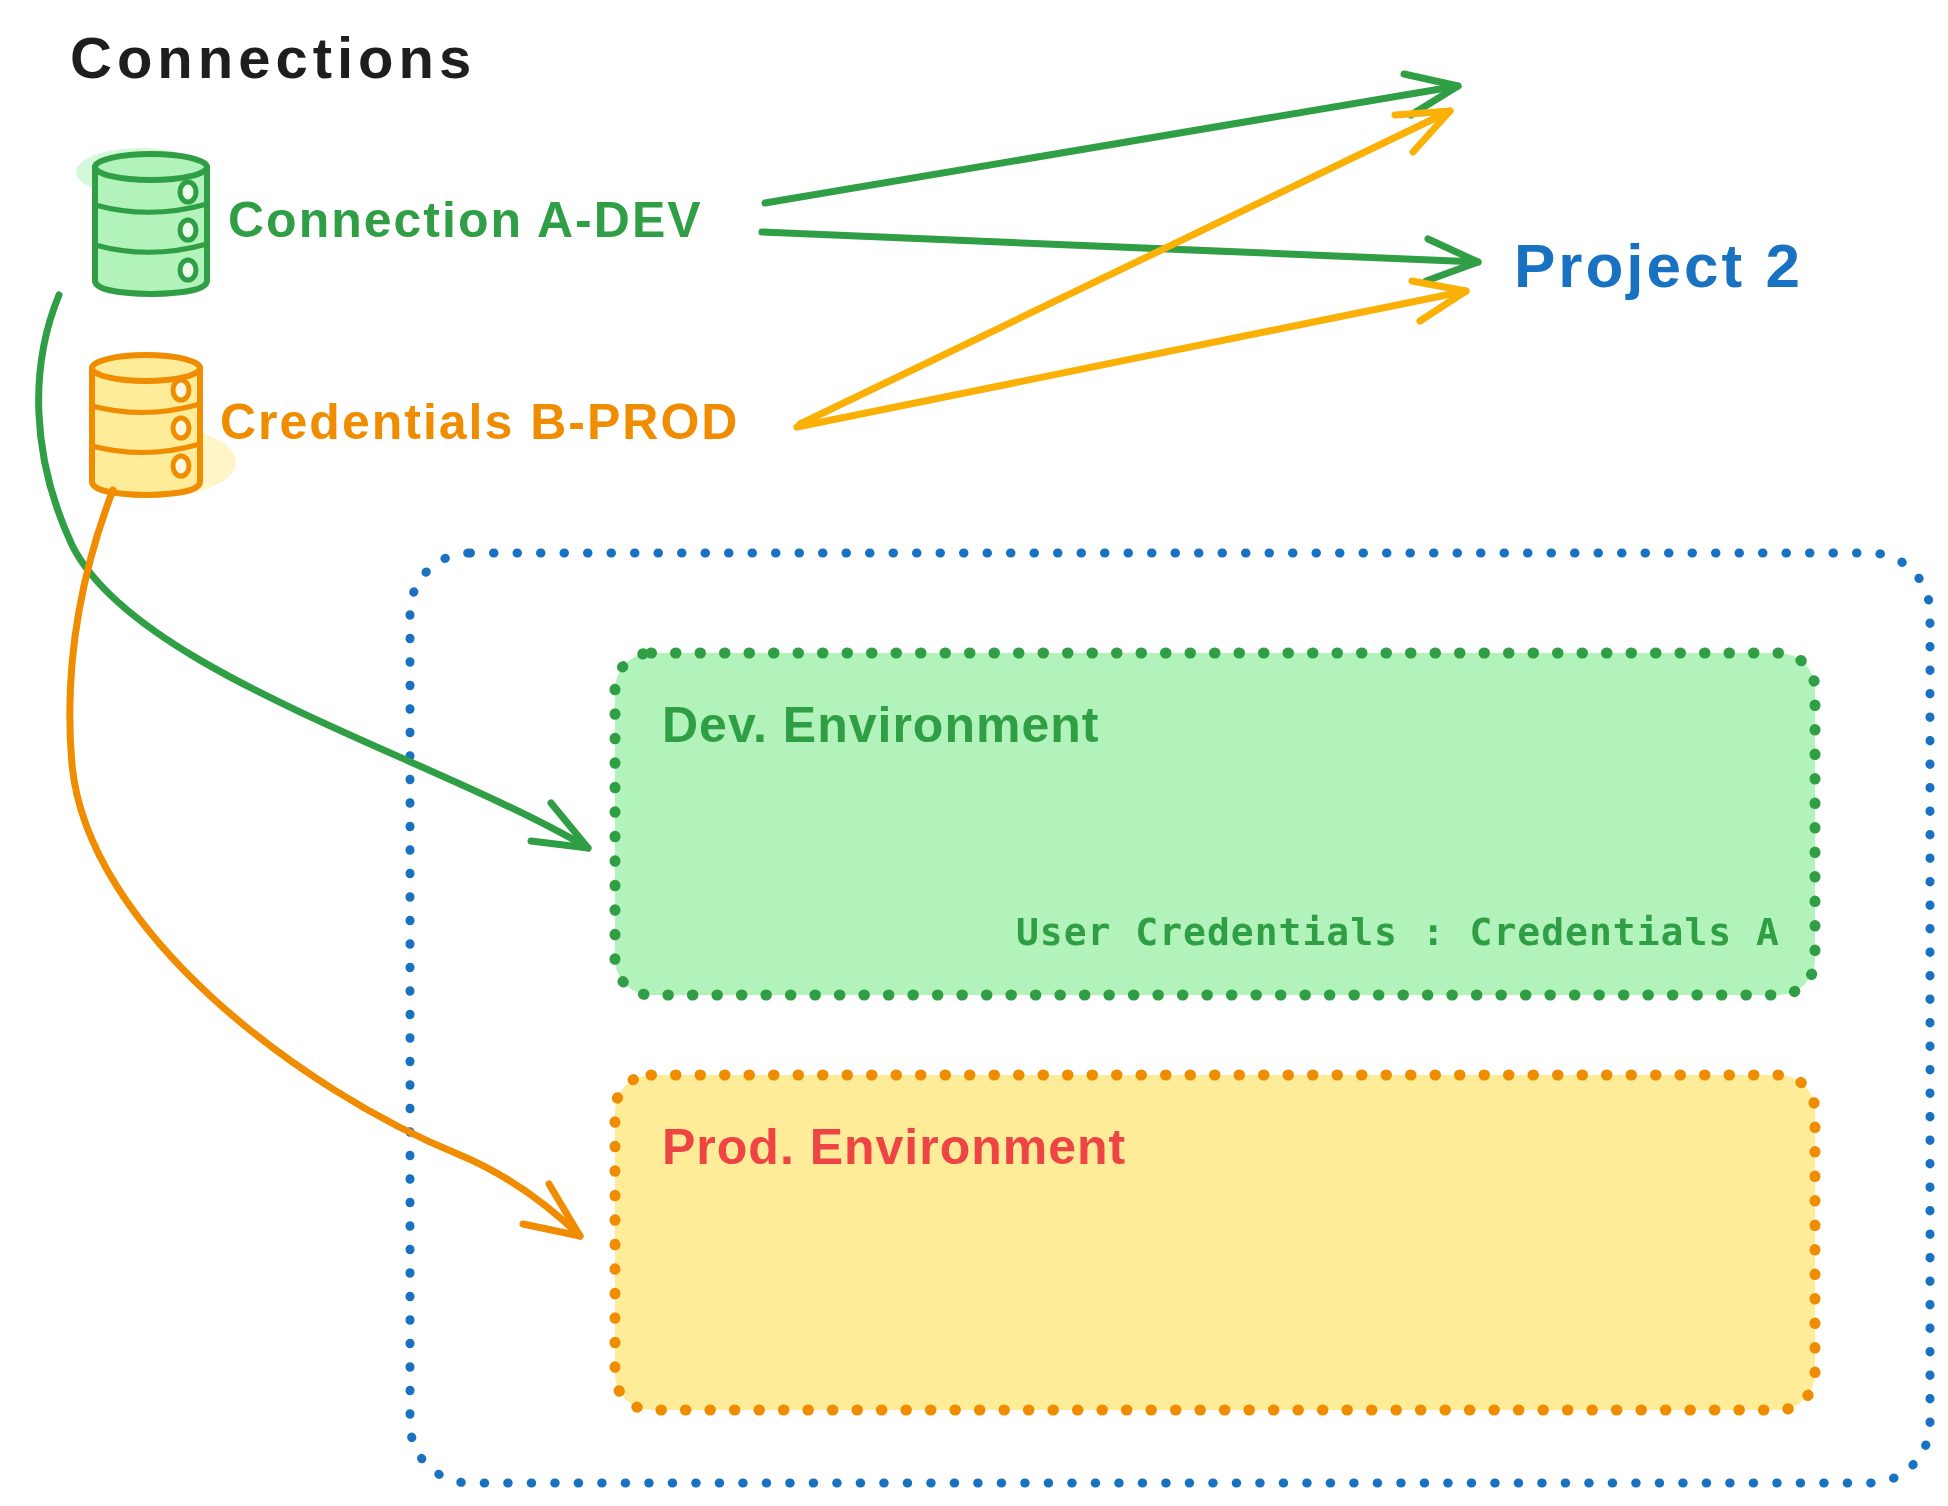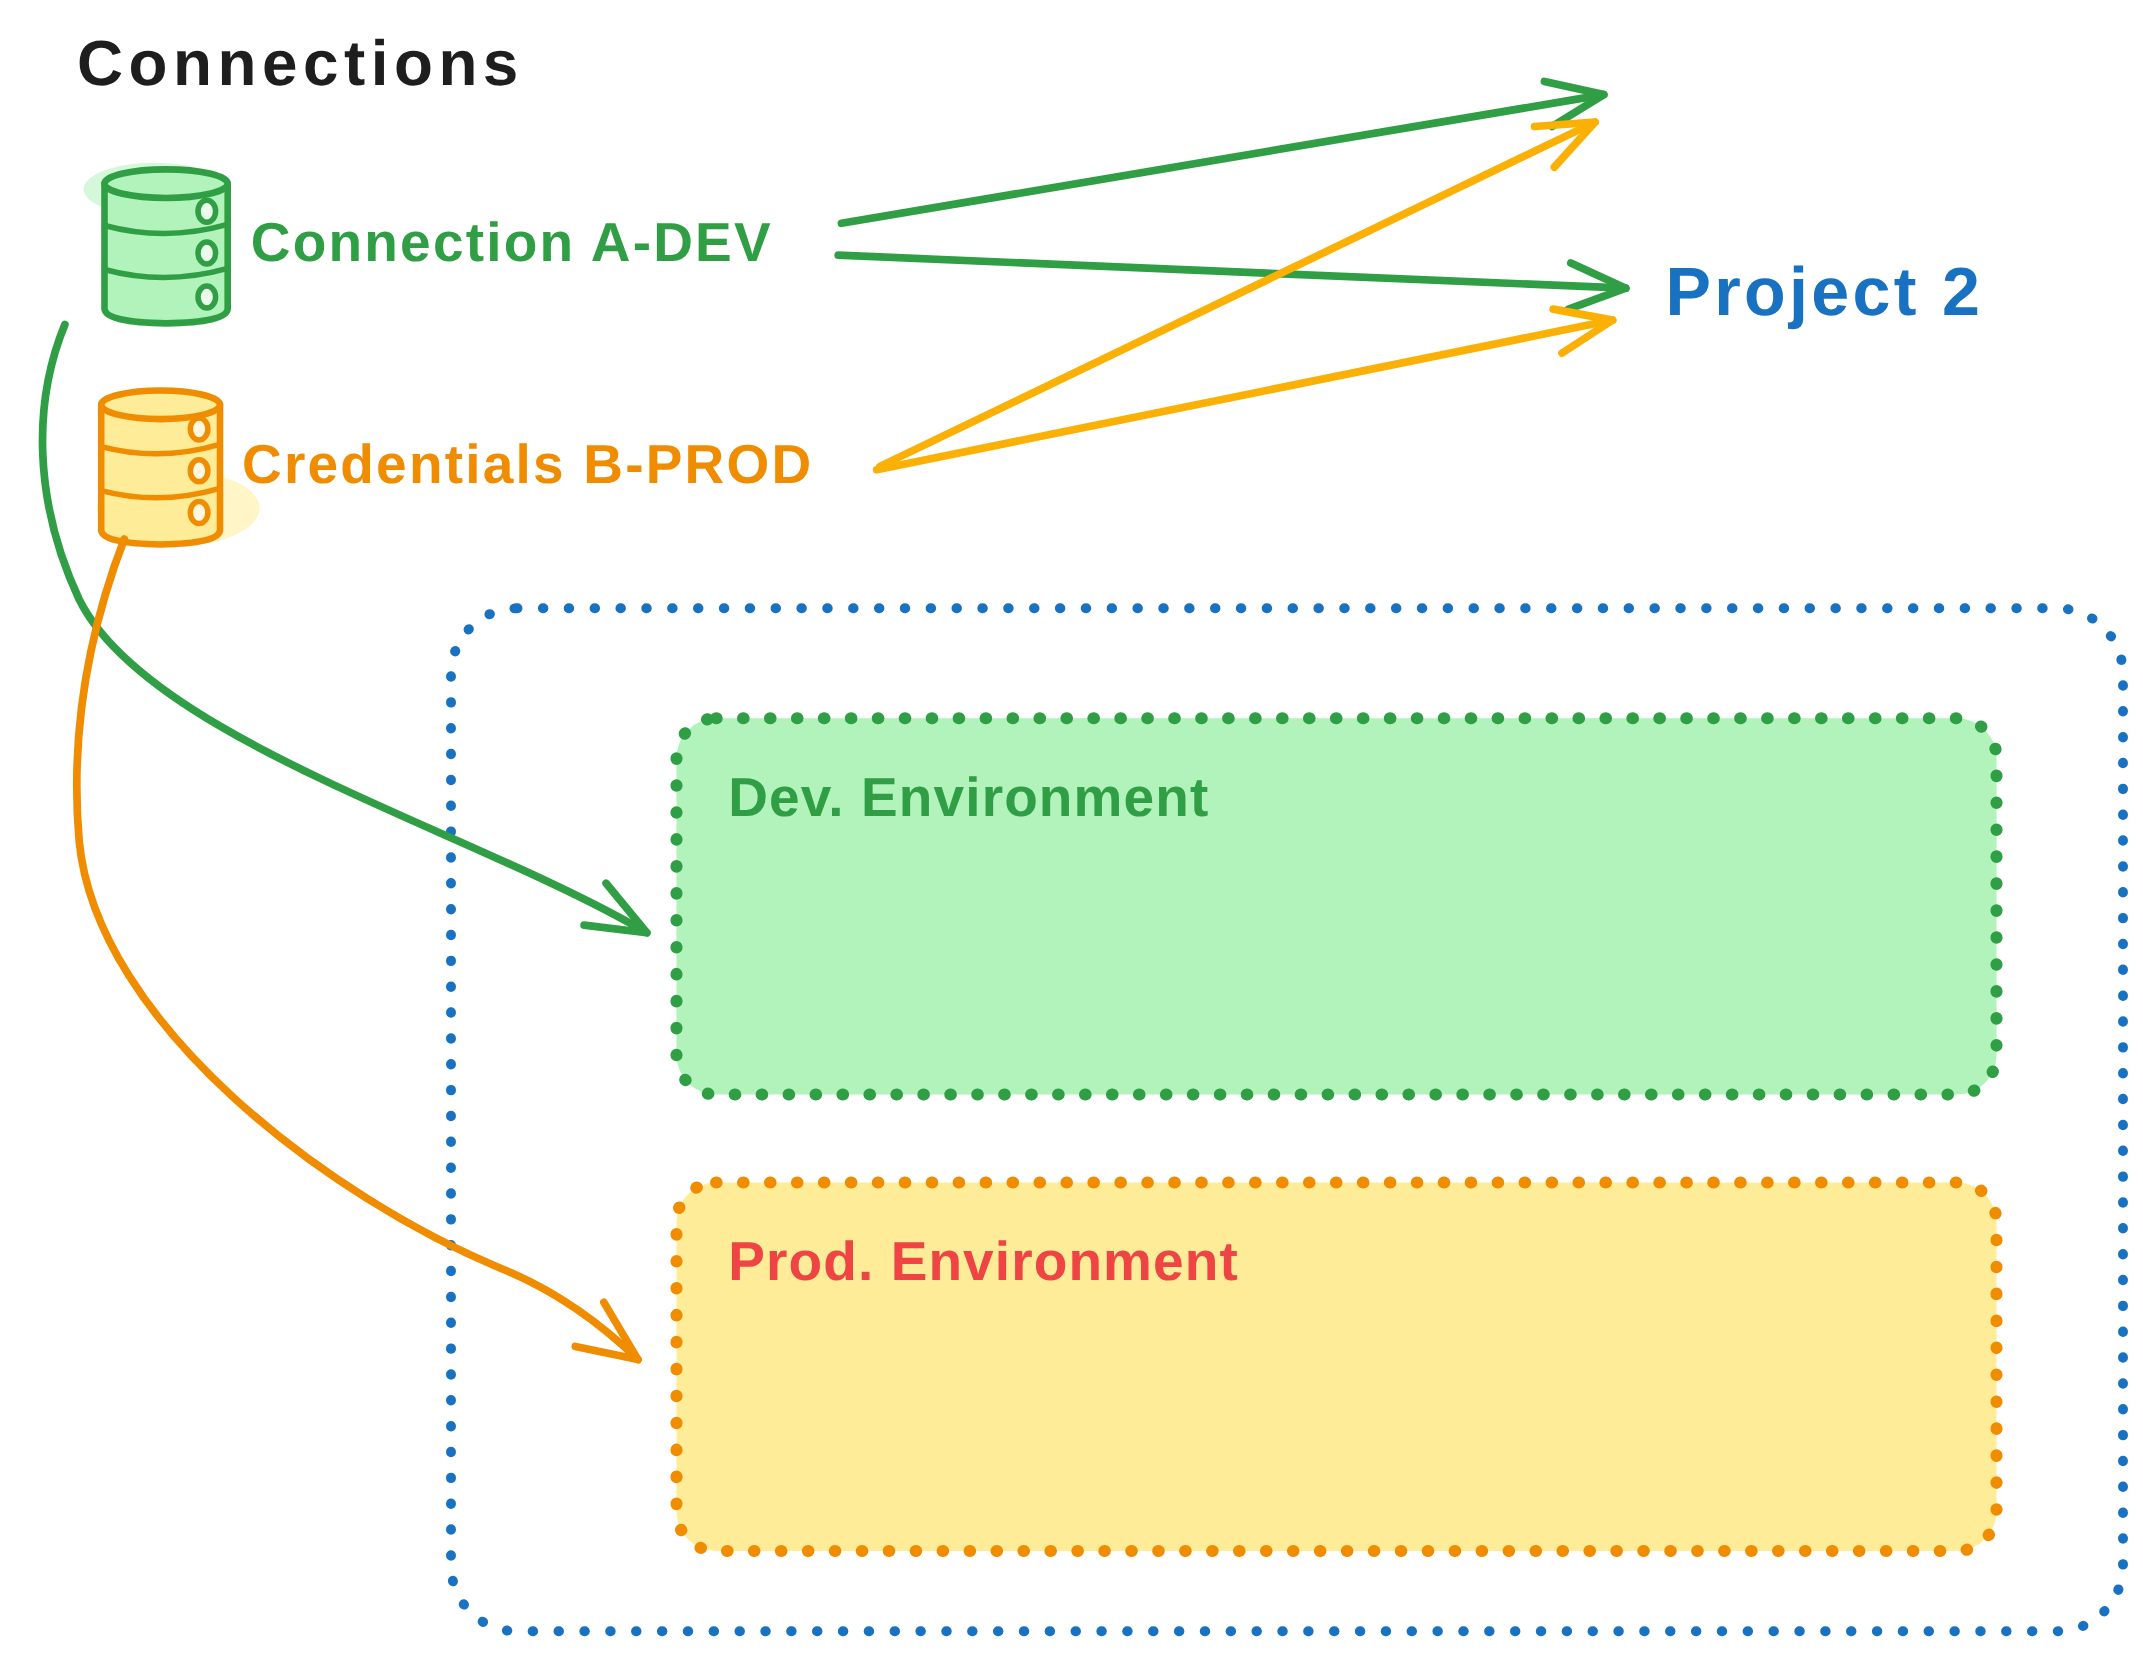--- a/index.html
+++ b/index.html
@@ -98,16 +98,17 @@
   </svg>
 
   <div class="txt t-title">Connections</div>
 
   <div class="txt t-conn-a">Connection A-DEV</div>
   <div class="txt t-conn-b">Credentials B-PROD</div>
 
   <div class="txt t-project t-p2">Project 2</div>
 
   <div class="txt t-envtitle t-devtitle">Dev. Environment</div>
+  <div class="txt t-cred t-devcred">User Credentials : Credentials A</div>
 
   <div class="txt t-envtitle t-prodtitle">Prod. Environment</div>
 
 </div>
 
 </body></html>

